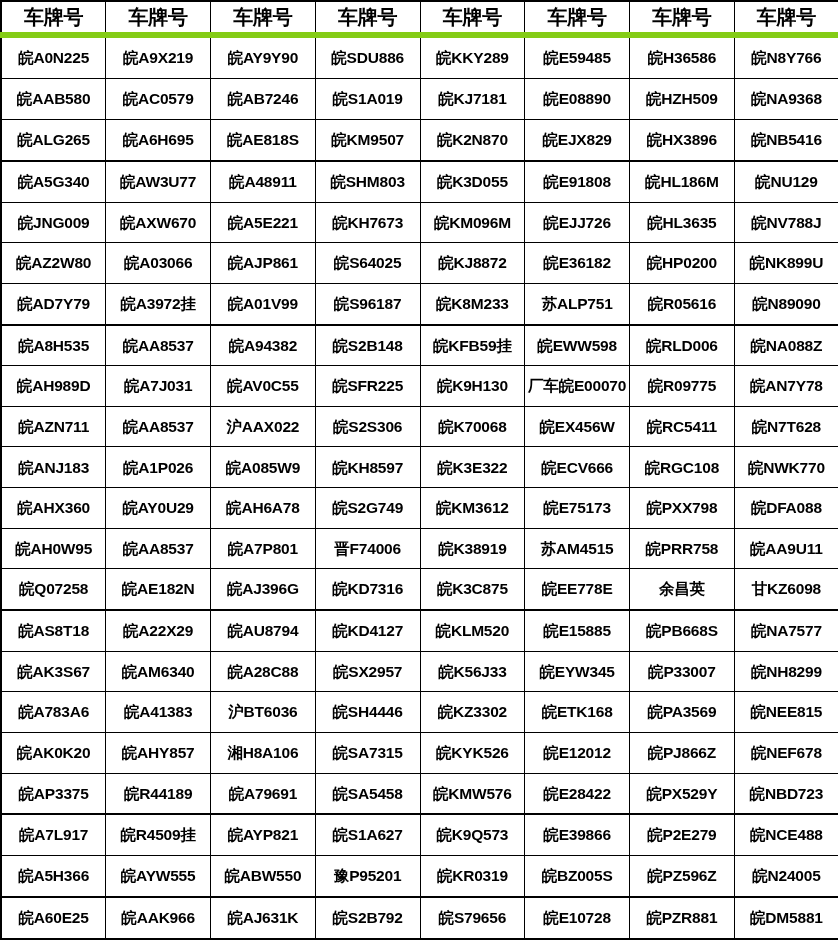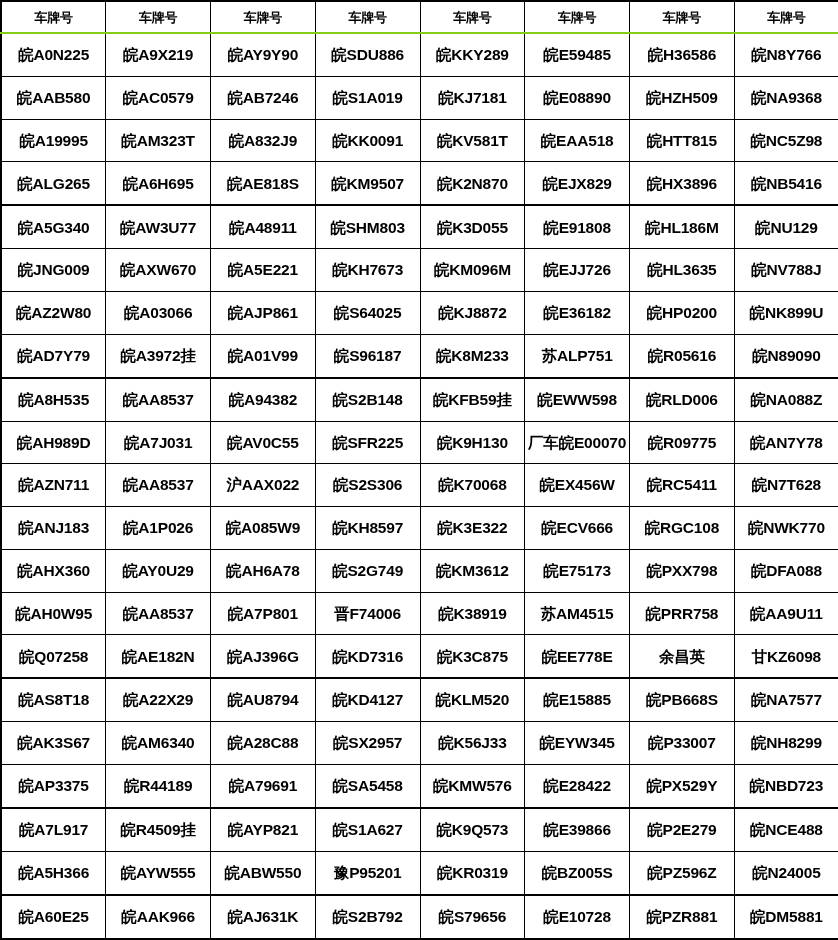--- a/index.html
+++ b/index.html
@@ -31,24 +31,24 @@
     padding: 0 1px;
     font-size: 15.5px;
     line-height: 1;
     white-space: nowrap;
     overflow: hidden;
     color: #000000;
     font-weight: bold;
     letter-spacing: -0.2px;
   }
   #plate-table th {
-    font-size: 13px;
+    font-size: 20px;
     font-weight: bold;
     height: 30px;
-    border-bottom: 2px solid #84cc16;
+    border-bottom: 6px solid #84cc16;
     margin-left: 45px;
   }
   #plate-table td {
     height: 29.6px;
   }
   #plate-table tbody tr.thick-top td {
     border-top: 2px solid #000000;
   }
 </style>
 </head>
@@ -92,30 +92,20 @@
         <td>皖AAB580</td>
         <td>皖AC0579</td>
         <td>皖AB7246</td>
         <td>皖S1A019</td>
         <td>皖KJ7181</td>
         <td>皖E08890</td>
         <td>皖HZH509</td>
         <td>皖NA9368</td>
       </tr>
       <tr>
-        <td>皖A19995</td>
-        <td>皖AM323T</td>
-        <td>皖A832J9</td>
-        <td>皖KK0091</td>
-        <td>皖KV581T</td>
-        <td>皖EAA518</td>
-        <td>皖HTT815</td>
-        <td>皖NC5Z98</td>
-      </tr>
-      <tr>
         <td>皖ALG265</td>
         <td>皖A6H695</td>
         <td>皖AE818S</td>
         <td>皖KM9507</td>
         <td>皖K2N870</td>
         <td>皖EJX829</td>
         <td>皖HX3896</td>
         <td>皖NB5416</td>
       </tr>
       <tr class="thick-top">
@@ -242,20 +232,40 @@
         <td>皖AK3S67</td>
         <td>皖AM6340</td>
         <td>皖A28C88</td>
         <td>皖SX2957</td>
         <td>皖K56J33</td>
         <td>皖EYW345</td>
         <td>皖P33007</td>
         <td>皖NH8299</td>
       </tr>
       <tr>
+        <td>皖A783A6</td>
+        <td>皖A41383</td>
+        <td>沪BT6036</td>
+        <td>皖SH4446</td>
+        <td>皖KZ3302</td>
+        <td>皖ETK168</td>
+        <td>皖PA3569</td>
+        <td>皖NEE815</td>
+      </tr>
+      <tr>
+        <td>皖AK0K20</td>
+        <td>皖AHY857</td>
+        <td>湘H8A106</td>
+        <td>皖SA7315</td>
+        <td>皖KYK526</td>
+        <td>皖E12012</td>
+        <td>皖PJ866Z</td>
+        <td>皖NEF678</td>
+      </tr>
+      <tr>
         <td>皖AP3375</td>
         <td>皖R44189</td>
         <td>皖A79691</td>
         <td>皖SA5458</td>
         <td>皖KMW576</td>
         <td>皖E28422</td>
         <td>皖PX529Y</td>
         <td>皖NBD723</td>
       </tr>
       <tr class="thick-top">

